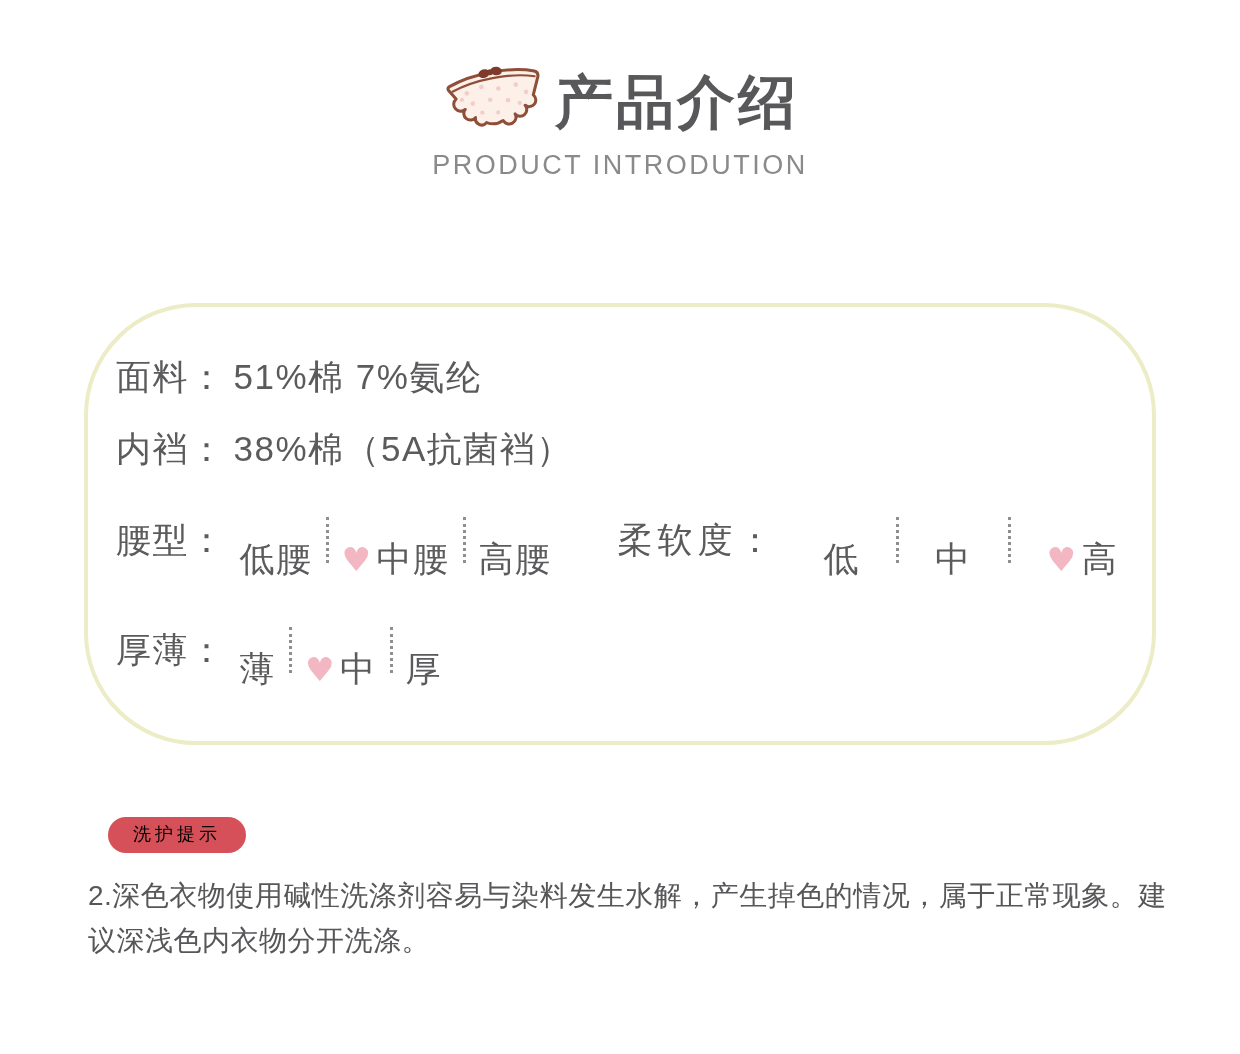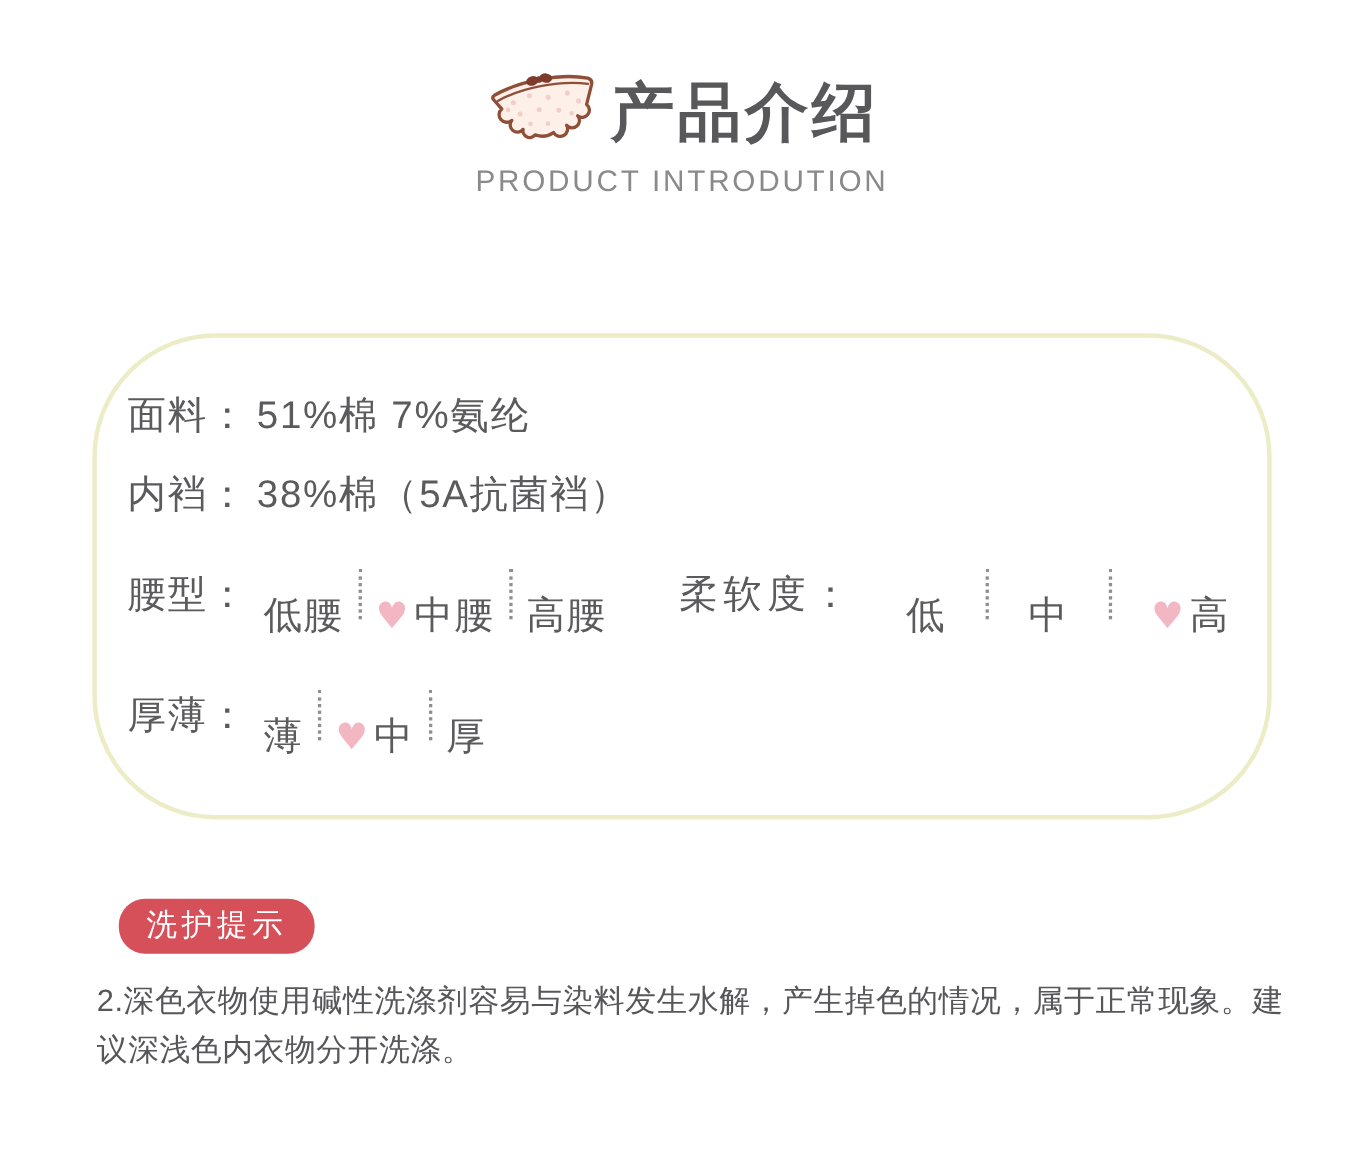--- a/index.html
+++ b/index.html
@@ -47,21 +47,21 @@
   .opt-group .opt-label{margin-right:14px;}
   .opt-group.wide{margin-left:66px;}
   .opt-group.wide .opt-label{margin-right:46px;letter-spacing:5px;}
   .opt{display:flex;align-items:center;margin-top:39px;}
   .sep{height:46px;border-left:3.5px dotted var(--divider-gray);margin:0 13px;}
   .opt-group.wide .sep{margin:0 36px;}
   .heart{color:var(--heart-pink);font-family:"DejaVu Sans",sans-serif;font-size:33px;margin-right:4px;line-height:1;}
   
   .care-badge{
     display:inline-block;margin:72px 0 0 108px;background:var(--badge-red);
-    color:#ffffff;font-size:28px;letter-spacing:4px;padding:5px 25px 7px;border-radius:24px;
+    color:#000000;font-size:18px;letter-spacing:4px;padding:5px 25px 7px;border-radius:24px;
   }
   .tips{margin:20px 20px 0 88px;font-size:28px;line-height:45px;color:var(--text-gray);letter-spacing:0.5px;}
   .tip-line{white-space:nowrap;}
 </style>
 </head>
 <body>
 
 <div class="page">
 
   <header class="header">

